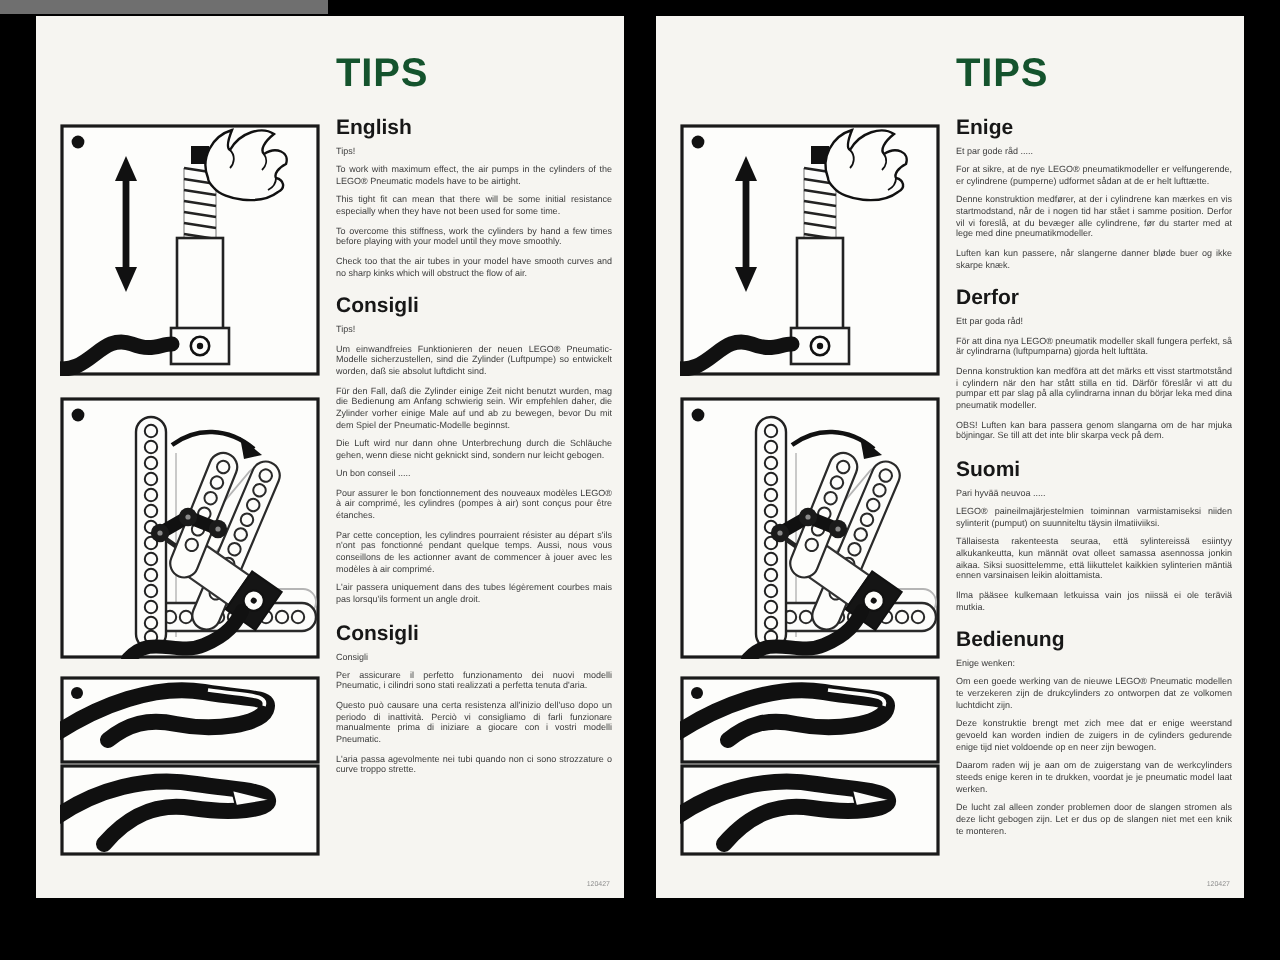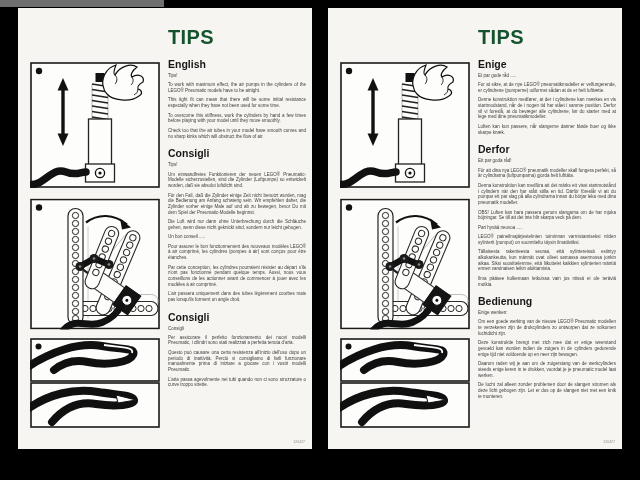--- a/index.html
+++ b/index.html
@@ -243,20 +243,21 @@
 
       <div class="sec">
         <h2 class="lang">Derfor</h2>
         <p class="intro">Ett par goda råd!</p>
         <p>För att dina nya LEGO® pneumatik modeller skall fungera perfekt, så är cylindrarna (luftpumparna) gjorda helt lufttäta.</p>
         <p>Denna konstruktion kan medföra att det märks ett visst startmotstånd i cylindern när den har stått stilla en tid. Därför föreslår vi att du pumpar ett par slag på alla cylindrarna innan du börjar leka med dina pneumatik modeller.</p>
         <p>OBS! Luften kan bara passera genom slangarna om de har mjuka böjningar. Se till att det inte blir skarpa veck på dem.</p>
       </div>
 
       <div class="sec">
+        <h2 class="lang">Suomi</h2>
         <p class="intro">Pari hyvää neuvoa .....</p>
         <p>LEGO® paineilmajärjestelmien toiminnan varmistamiseksi niiden sylinterit (pumput) on suunniteltu täysin ilmatiiviiksi.</p>
         <p>Tällaisesta rakenteesta seuraa, että sylintereissä esiintyy alkukankeutta, kun männät ovat olleet samassa asennossa jonkin aikaa. Siksi suosittelemme, että liikuttelet kaikkien sylinterien mäntiä ennen varsinaisen leikin aloittamista.</p>
         <p>Ilma pääsee kulkemaan letkuissa vain jos niissä ei ole teräviä mutkia.</p>
       </div>
 
       <div class="sec">
         <h2 class="lang">Bedienung</h2>
         <p class="intro">Enige wenken:</p>
         <p>Om een goede werking van de nieuwe LEGO® Pneumatic modellen te verzekeren zijn de drukcylinders zo ontworpen dat ze volkomen luchtdicht zijn.</p>

